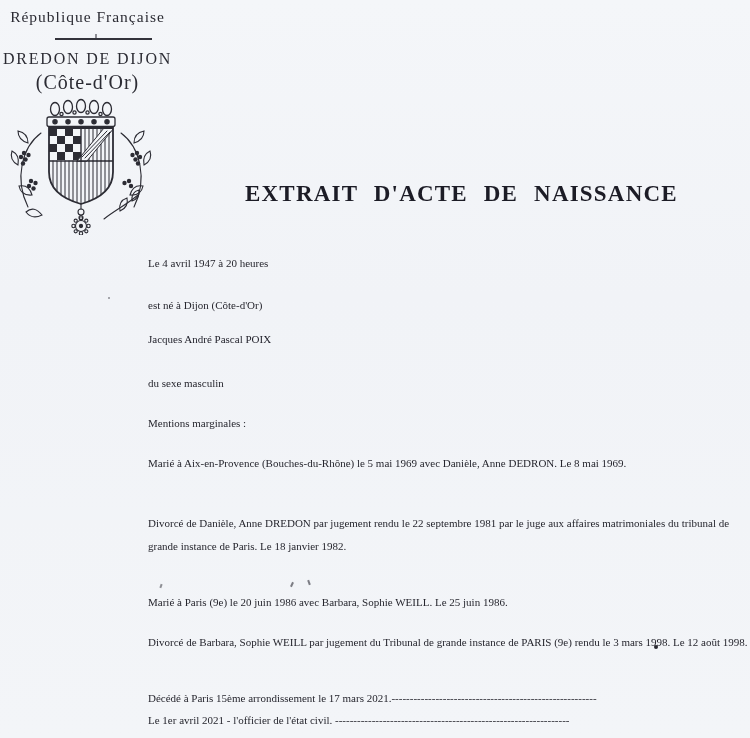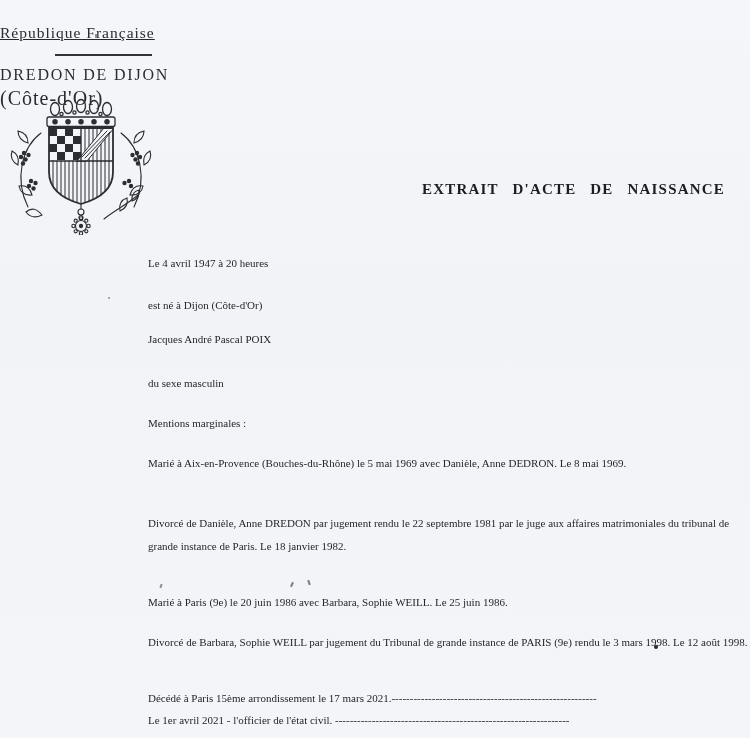--- a/index.html
+++ b/index.html
@@ -9,21 +9,21 @@
     font-family:"Liberation Serif","DejaVu Serif",serif;
     color:#26262e;
     position:relative;
     overflow:hidden;
   }
   .page{
     position:absolute;inset:0;
     background:linear-gradient(180deg,#f4f6f9 0%,#f1f3f7 40%,#f3f5f8 100%);
   }
   .header-block{
-    position:absolute;left:0;top:24px;width:175px;text-align:left;text-decoration:underline;
+    position:absolute;left:0;top:8px;width:175px;text-align:center;
   }
   .republic{
     font-size:15.5px;letter-spacing:1px;color:#2b2b33;
   }
   .header-underline{
     position:absolute;left:55px;top:30px;width:97px;height:2.4px;
     background:#33333b;
   }
   .city{
     position:absolute;left:0;top:42px;width:175px;
@@ -31,22 +31,22 @@
   }
   .dept{
     position:absolute;left:0;top:63px;width:175px;
     font-size:20px;letter-spacing:1px;color:#2b2b33;
   }
   .emblem{
     position:absolute;left:8px;top:97px;width:146px;height:138px;
   }
   .doc-title{
     position:absolute;left:245px;top:181px;width:480px;
-    text-align:right;
-    font-size:15px;font-weight:bold;letter-spacing:1.2px;word-spacing:9px;
+    text-align:left;
+    font-size:23px;font-weight:bold;letter-spacing:1.2px;word-spacing:9px;
     color:#1c1c26;
   }
   .bodytext p{
     position:absolute;left:148px;margin:0;
     width:600px;
     font-size:11px;line-height:23px;color:#26262e;
   }
   p.name{font-weight:normal;color:#1e1e28;}
   p.dashline{width:602px;white-space:nowrap;overflow:hidden;}
   .speck{position:absolute;background:#2a2a32;border-radius:50%;}

